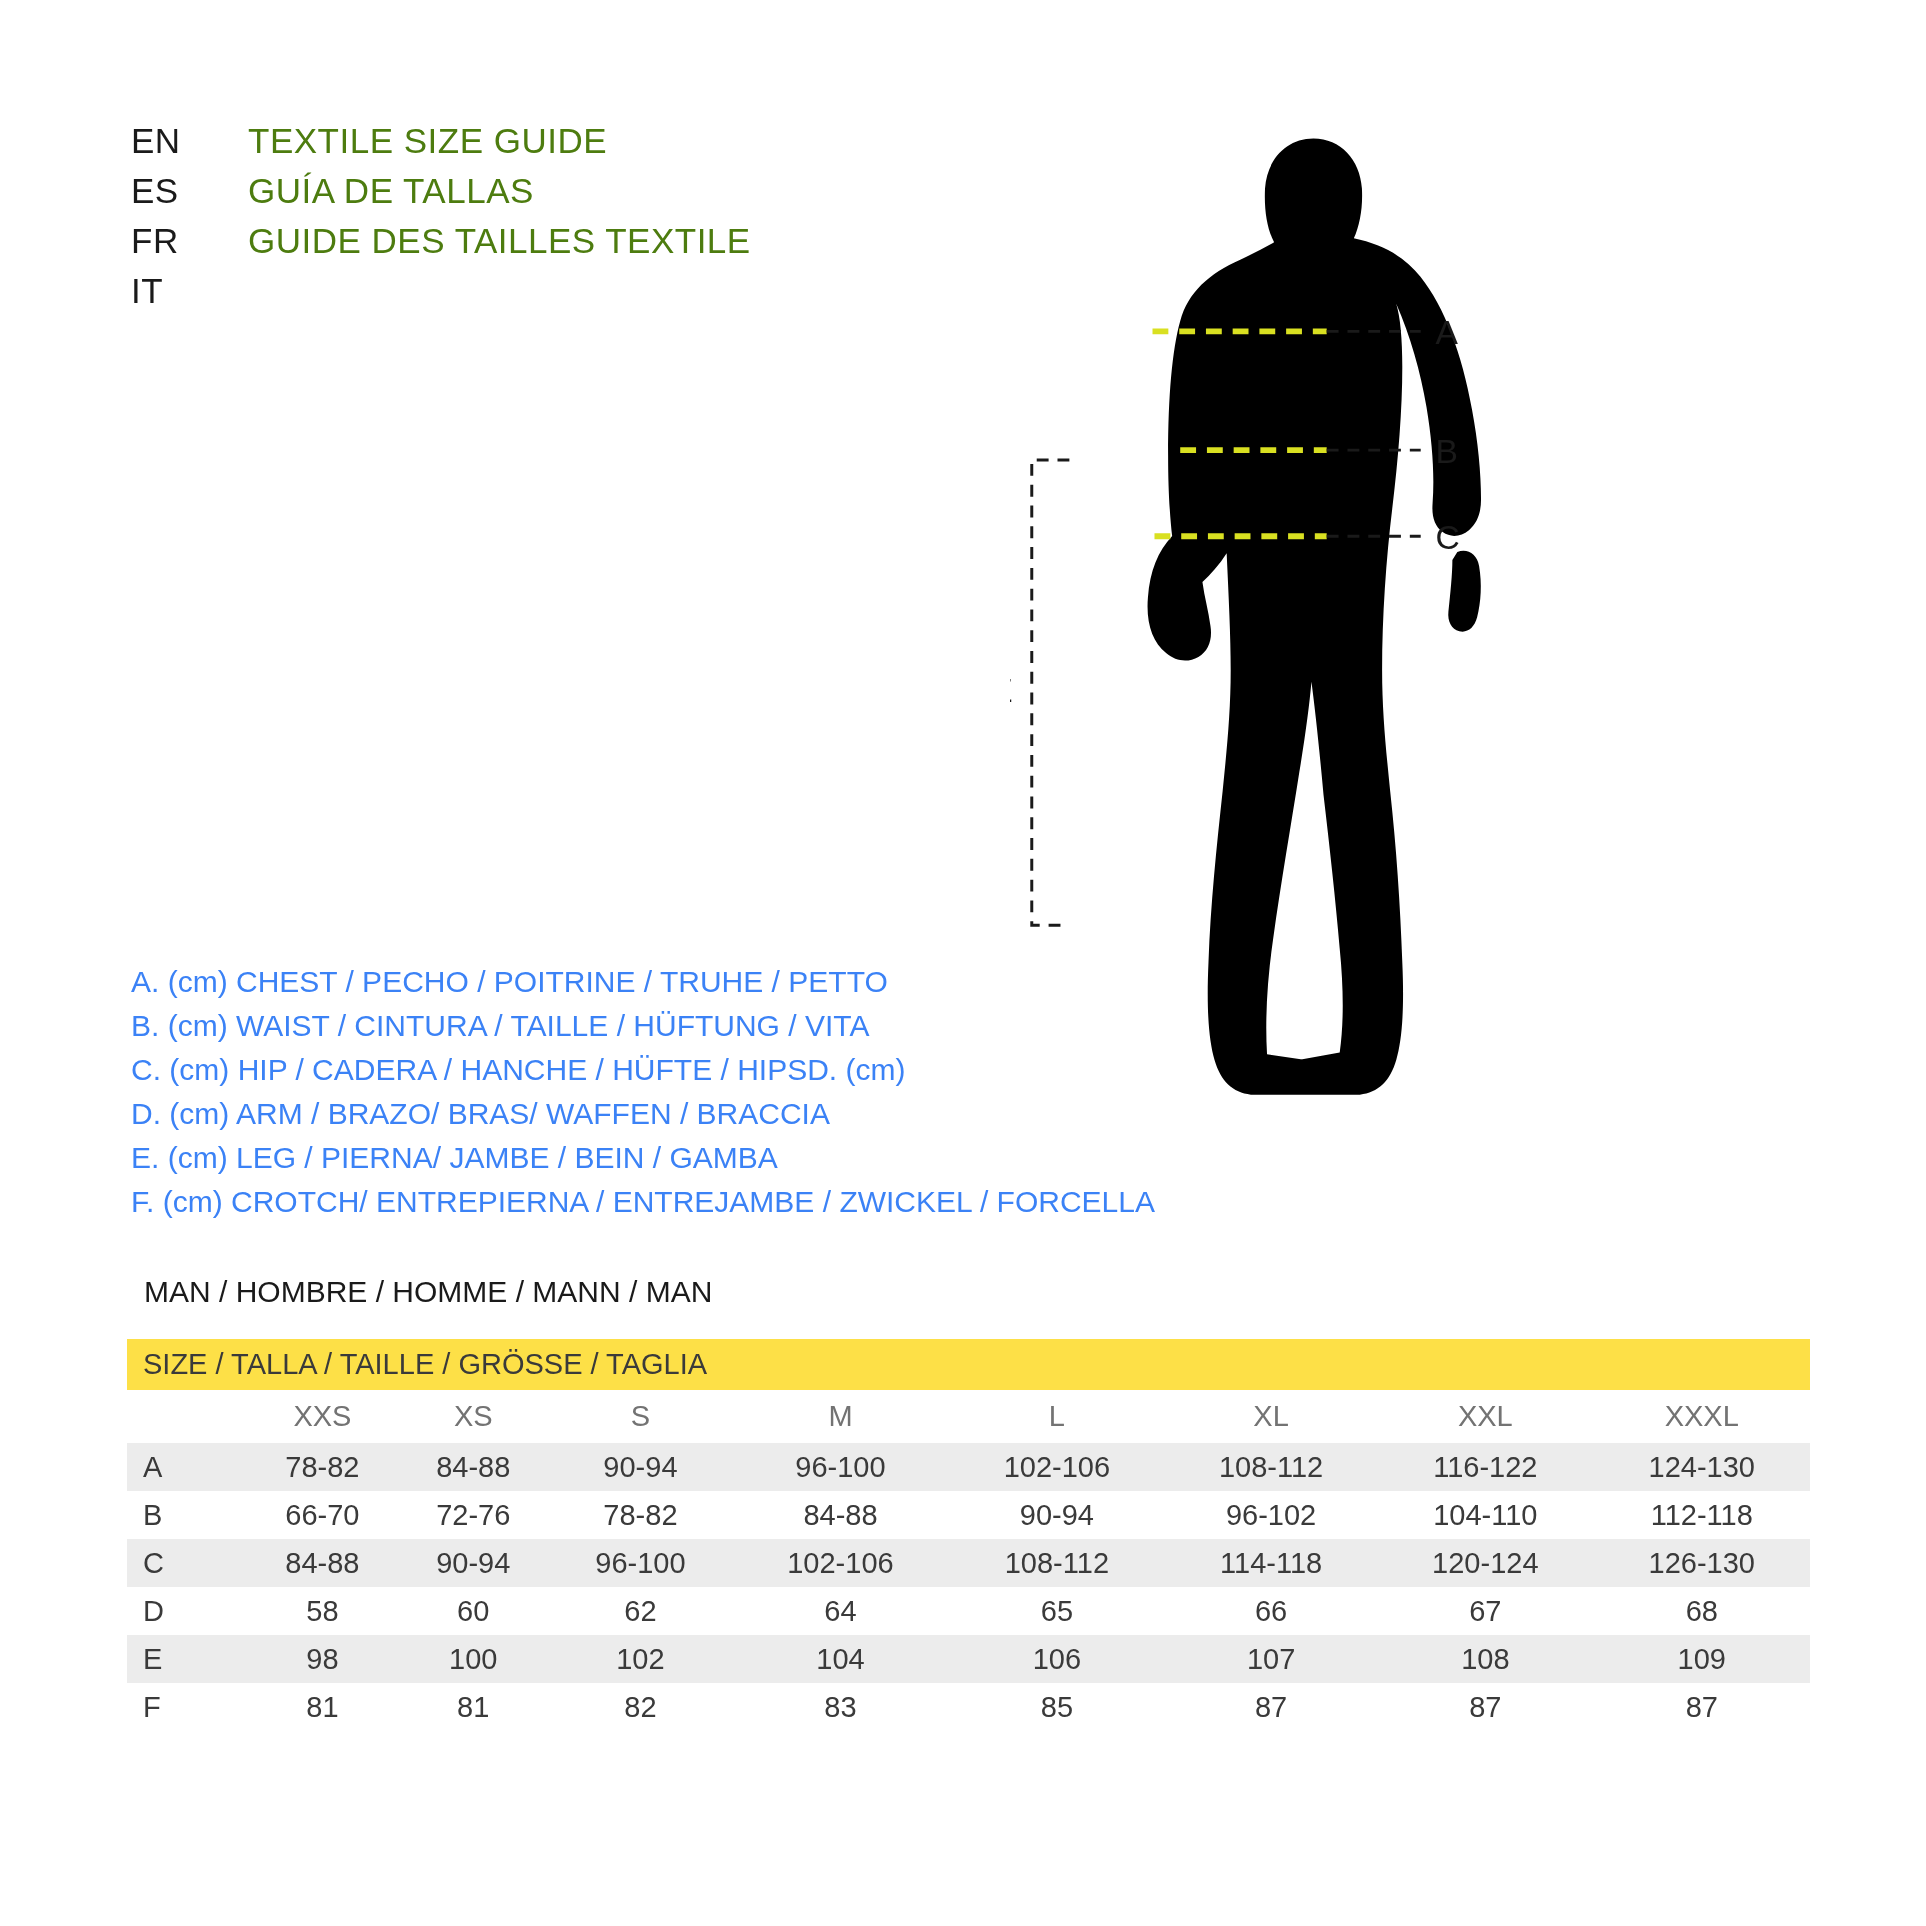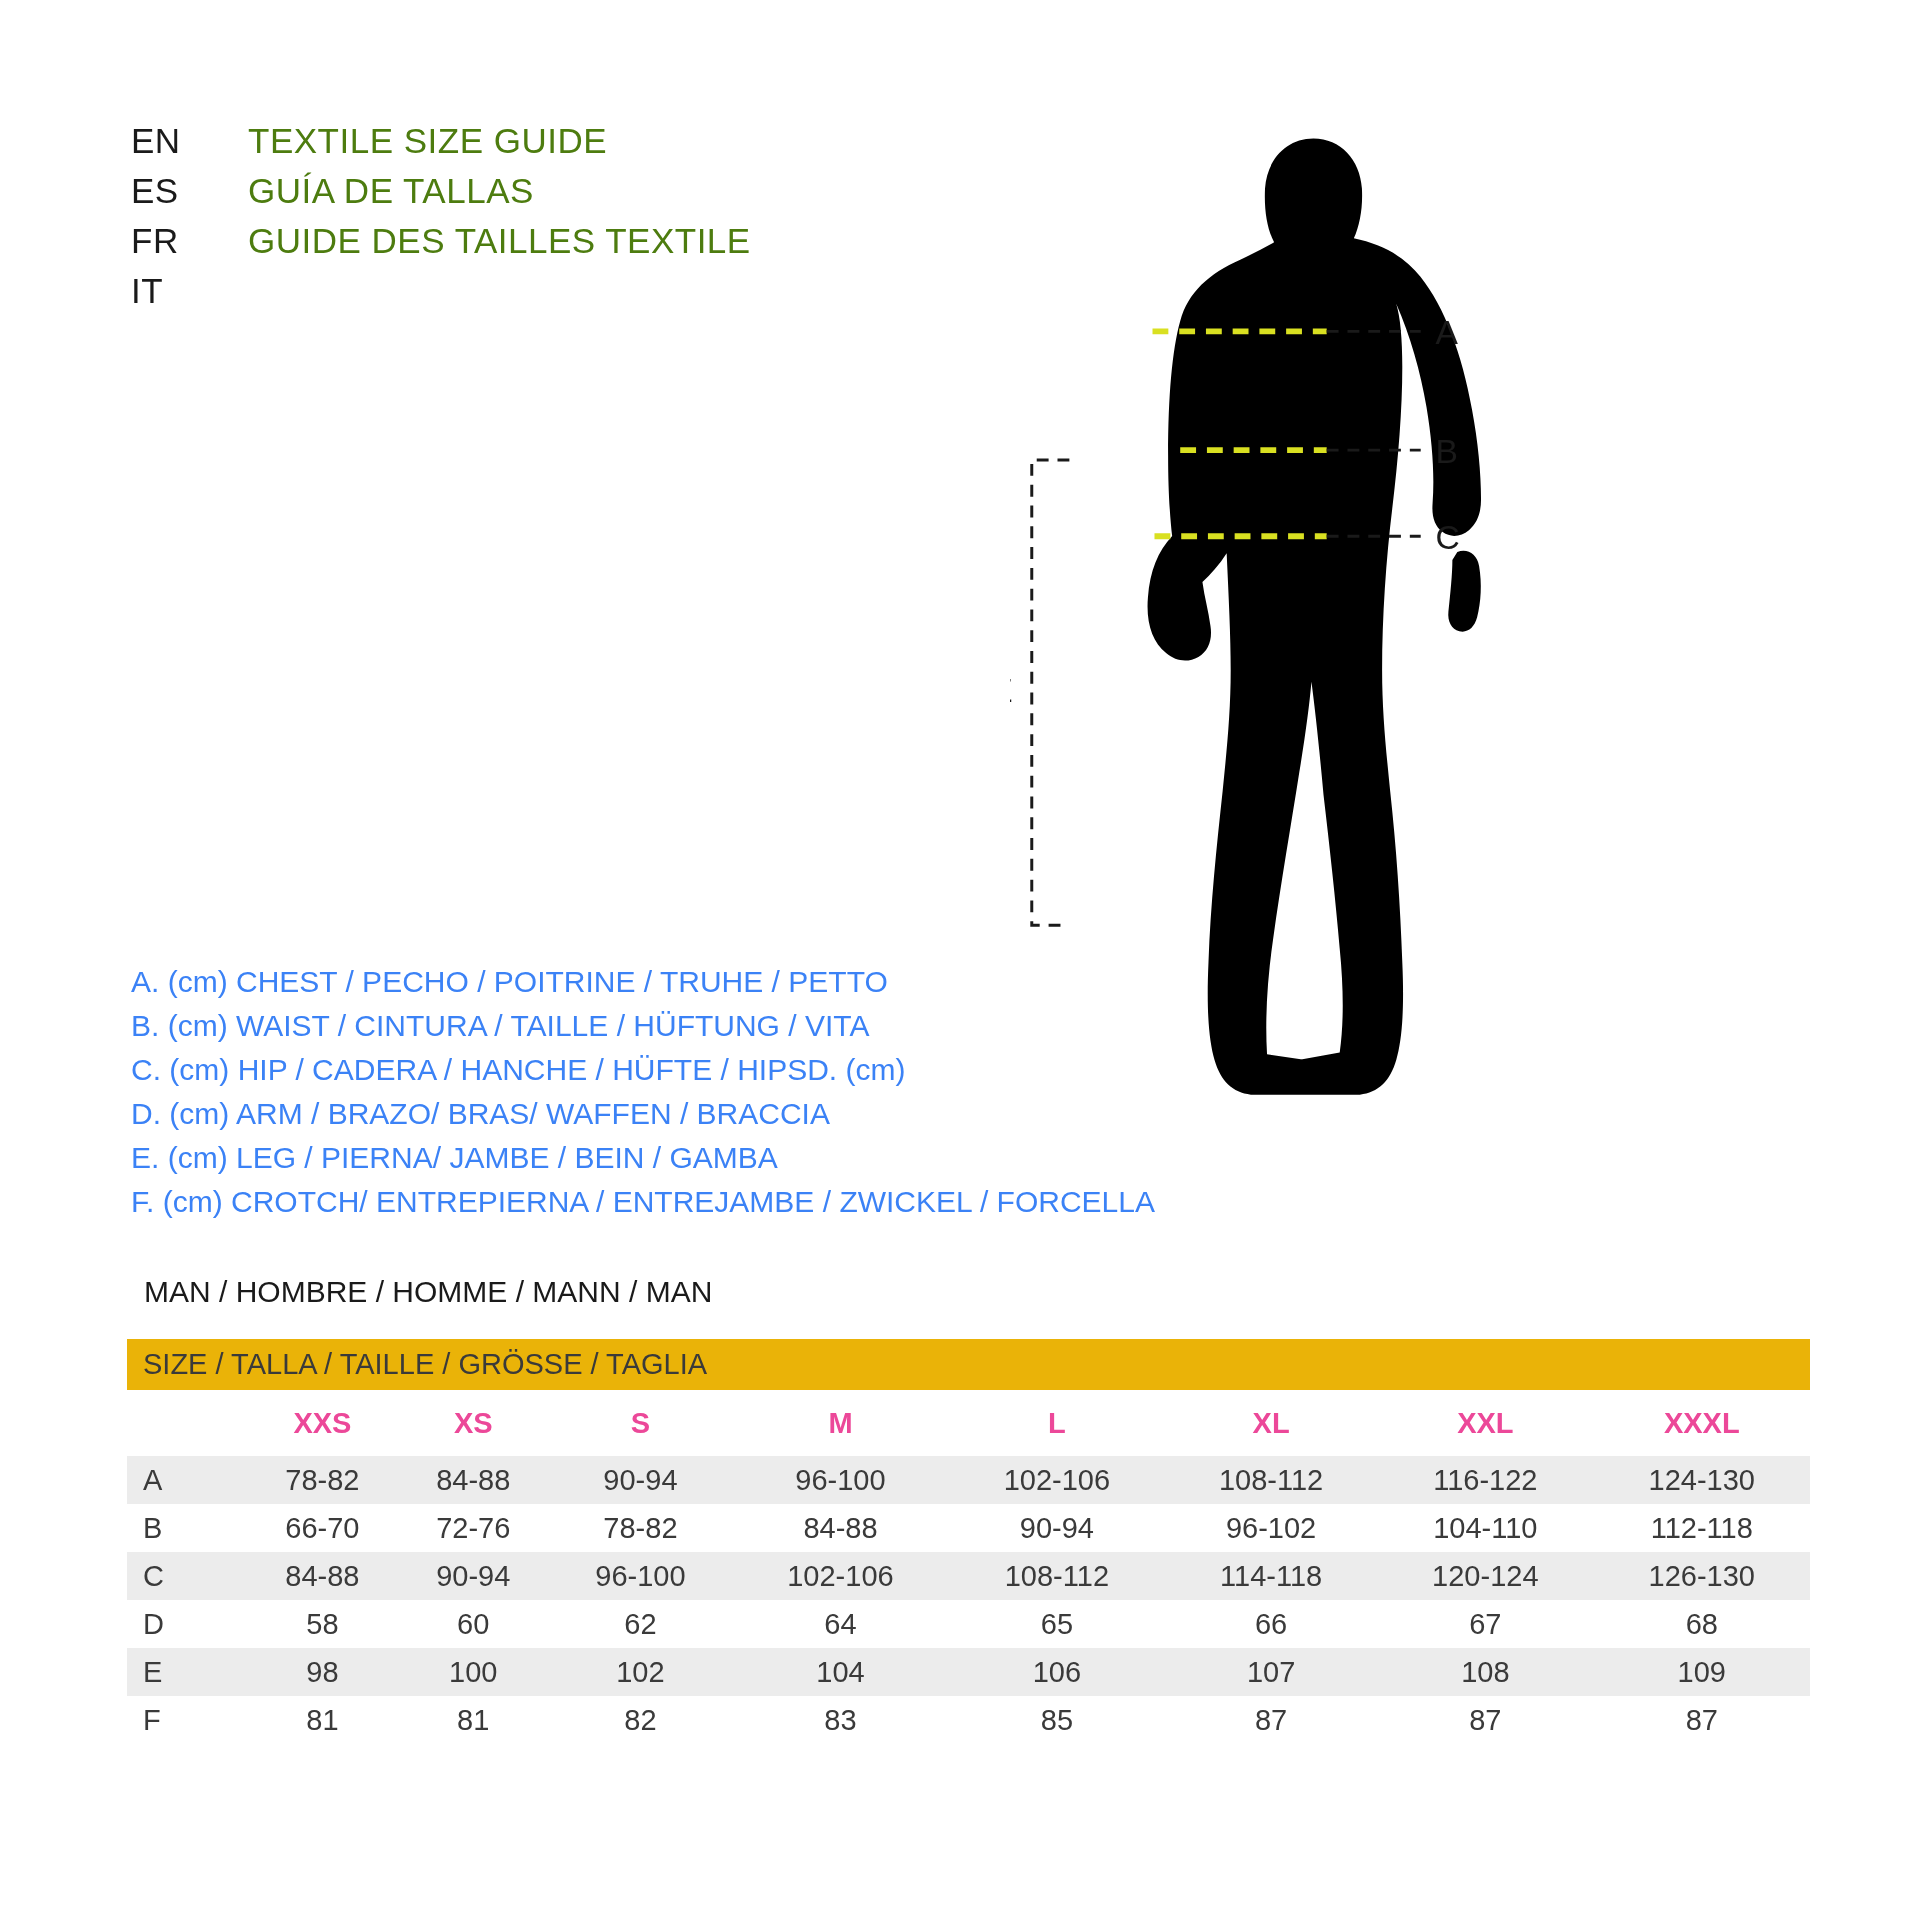--- a/index.html
+++ b/index.html
@@ -84,37 +84,36 @@
     font-size: 29px;
     color: #3a3a3a;
   }
   #size-table td, #size-table th {
     padding: 0;
     height: 48px;
     font-weight: normal;
     text-align: center;
   }
   #size-table .head-row td {
-    background: #eab308;
+    background: #fde047;
     color: #3a3a3a;
     text-align: left;
     padding-left: 16px;
     height: 51px;
     font-size: 29px;
   }
   #size-table .label-col {
     width: 104px;
     text-align: left;
     padding-left: 16px;
     color: #3a3a3a;
   }
   #size-table .col-head td {
-    color: #ec4899;
-    height: 66px;
-    font-weight: bold;
+    color: #737373;
+    height: 53px;
   }
   .row-shade td {
     background: #ececec;
   }
   .row-plain td {
     background: #ffffff;
   }
 </style>
 </head>
 <body>

